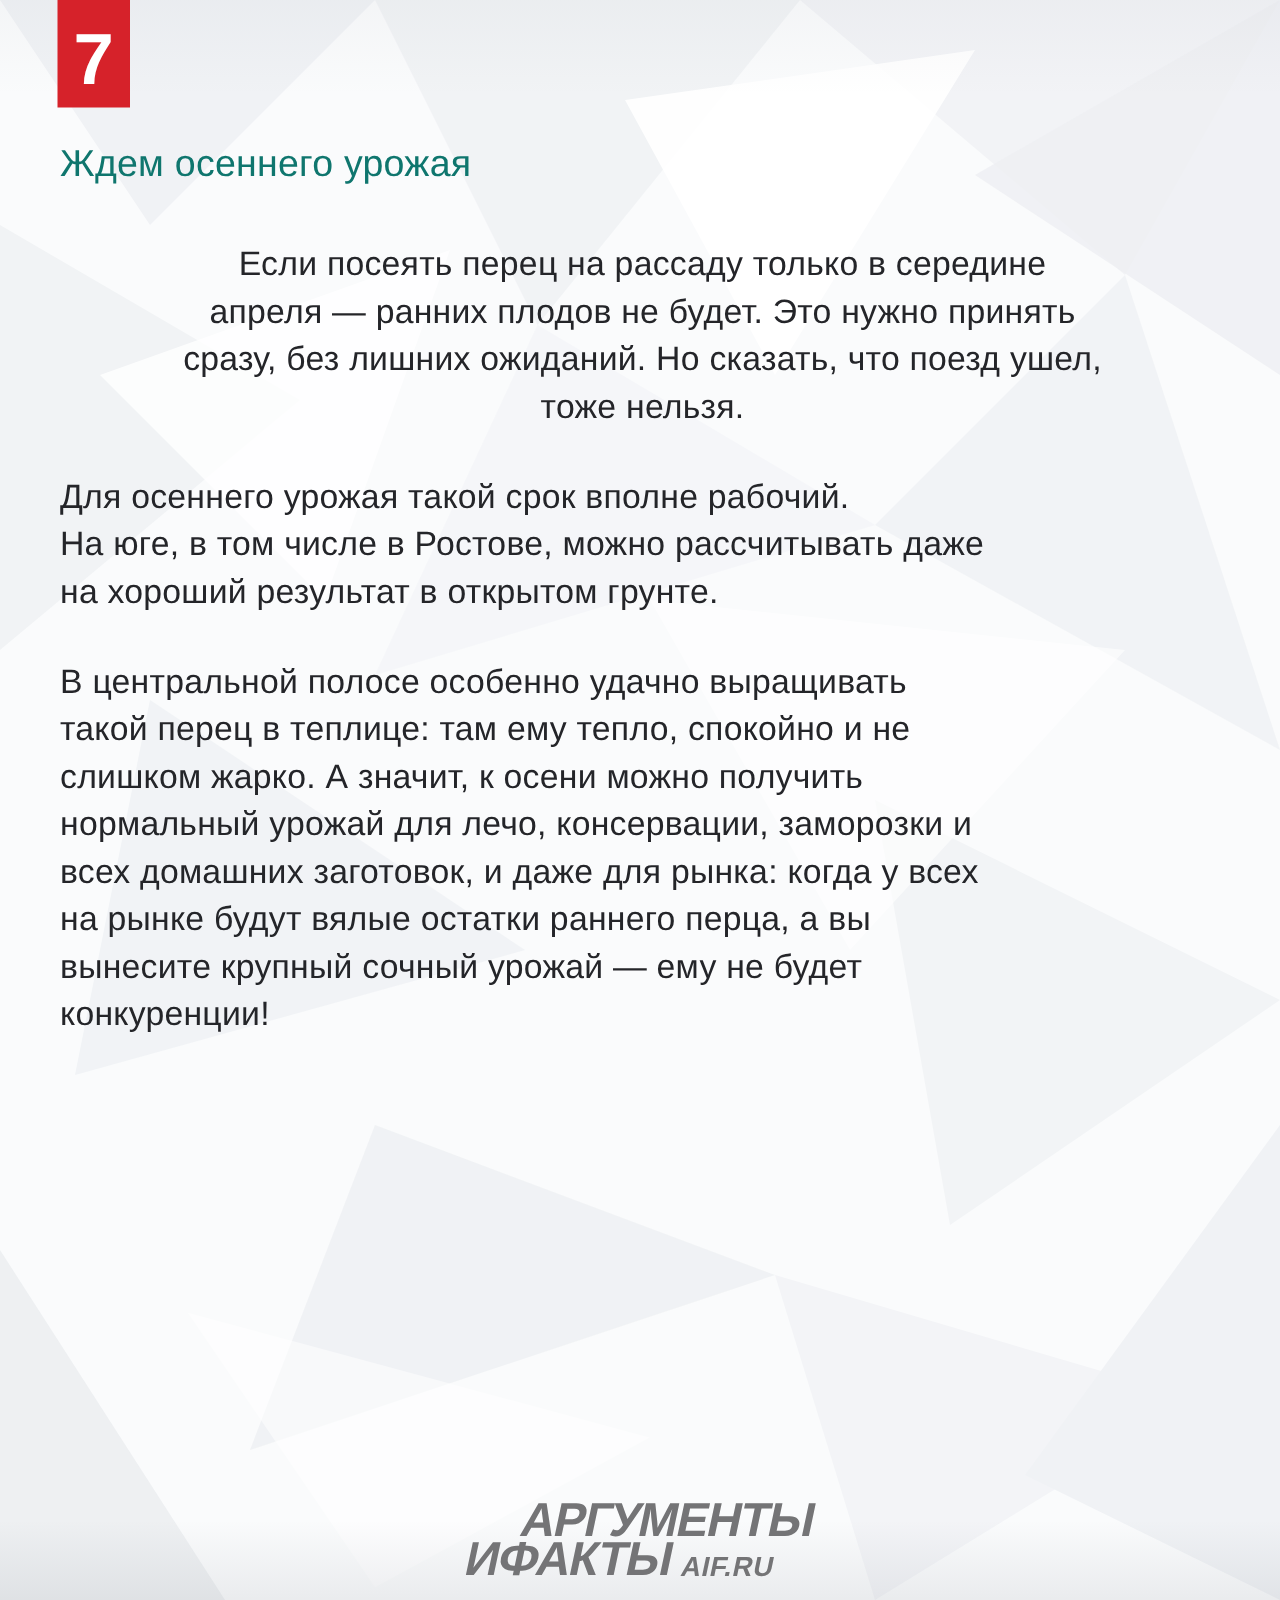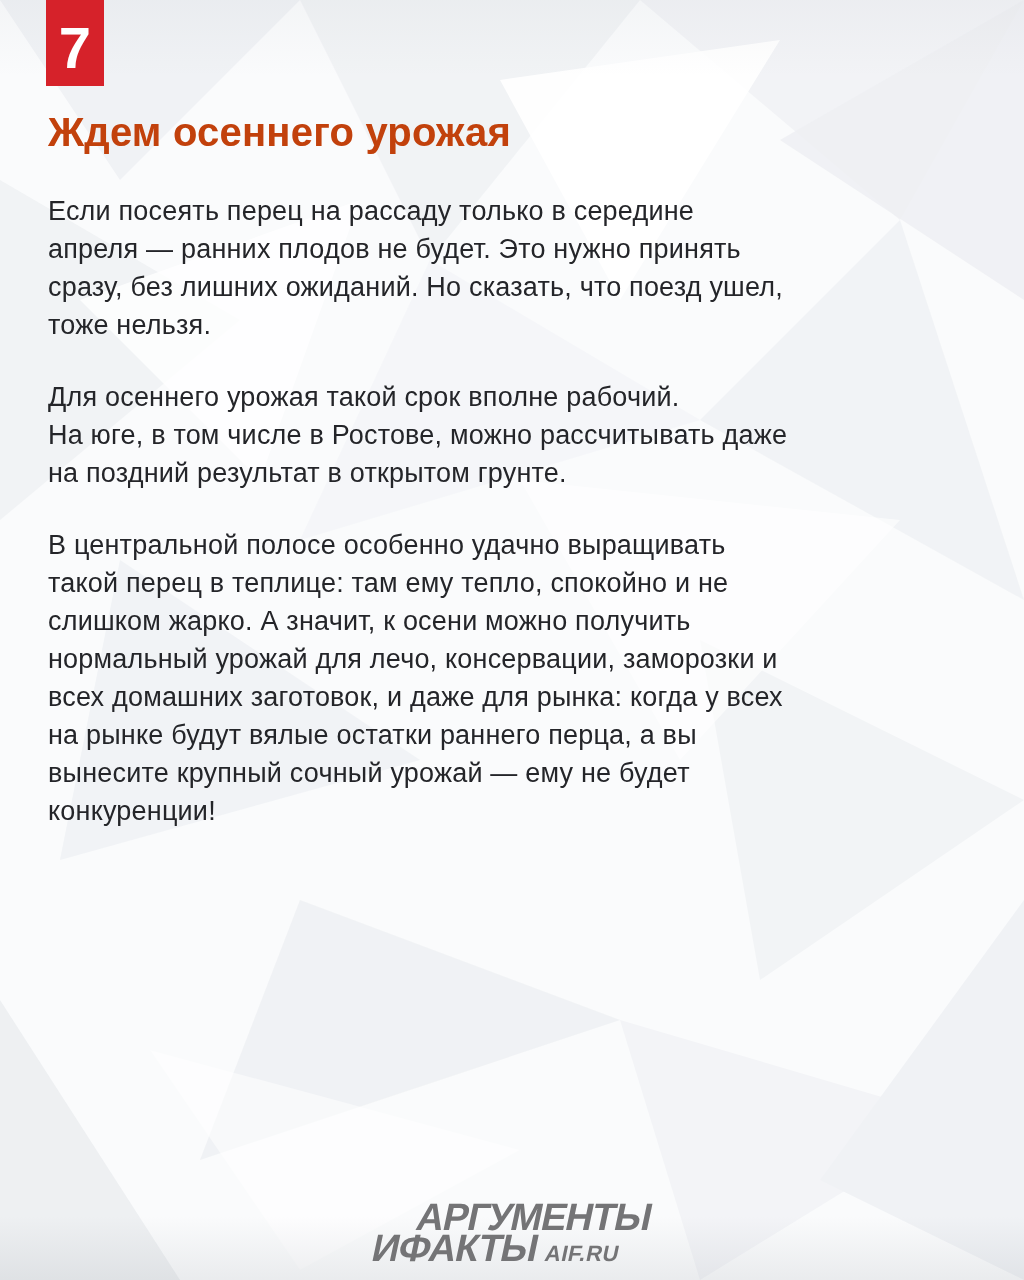--- a/index.html
+++ b/index.html
@@ -30,33 +30,33 @@
     font-size: 58px; font-weight: 700;
     line-height: 1;
   }
   .content {
     position: absolute; left: 48px; top: 114px;
     width: 932px;
     color: #222326;
   }
   .heading {
     margin: 0;
-    font-size: 40px; line-height: 36px;
-    font-weight: 700;
+    font-size: 30px; line-height: 36px;
+    font-weight: 400;
     letter-spacing: 0.2px;
-    color: #c2410c;
+    color: #0f766e;
   }
   .body-paragraph {
     margin: 34px 0 0 0;
     font-size: 27px; line-height: 38px;
     letter-spacing: 0.2px;
     white-space: pre-line;
     color: #242529;
   }
-  .body-paragraph.first { margin-top: 42px; }
+  .body-paragraph.first { margin-top: 42px; text-align: center; }
   .logo {
     position: absolute; left: 512px; top: 1198px;
     transform: translateX(-50%) skewX(-12deg);
     color: #747476;
     font-weight: 700;
     line-height: 1;
     white-space: nowrap;
   }
   .logo-line1 {
     font-size: 38px;
@@ -106,21 +106,21 @@
 </div>
 
 <div class="content">
   <h1 class="heading">Ждем осеннего урожая</h1>
   <p class="body-paragraph first">Если посеять перец на рассаду только в середине
 апреля — ранних плодов не будет. Это нужно принять
 сразу, без лишних ожиданий. Но сказать, что поезд ушел,
 тоже нельзя.</p>
   <p class="body-paragraph">Для осеннего урожая такой срок вполне рабочий.
 На юге, в том числе в Ростове, можно рассчитывать даже
-на поздний результат в открытом грунте.</p>
+на хороший результат в открытом грунте.</p>
   <p class="body-paragraph">В центральной полосе особенно удачно выращивать
 такой перец в теплице: там ему тепло, спокойно и не
 слишком жарко. А значит, к осени можно получить
 нормальный урожай для лечо, консервации, заморозки и
 всех домашних заготовок, и даже для рынка: когда у всех
 на рынке будут вялые остатки раннего перца, а вы
 вынесите крупный сочный урожай — ему не будет
 конкуренции!</p>
 </div>
 

